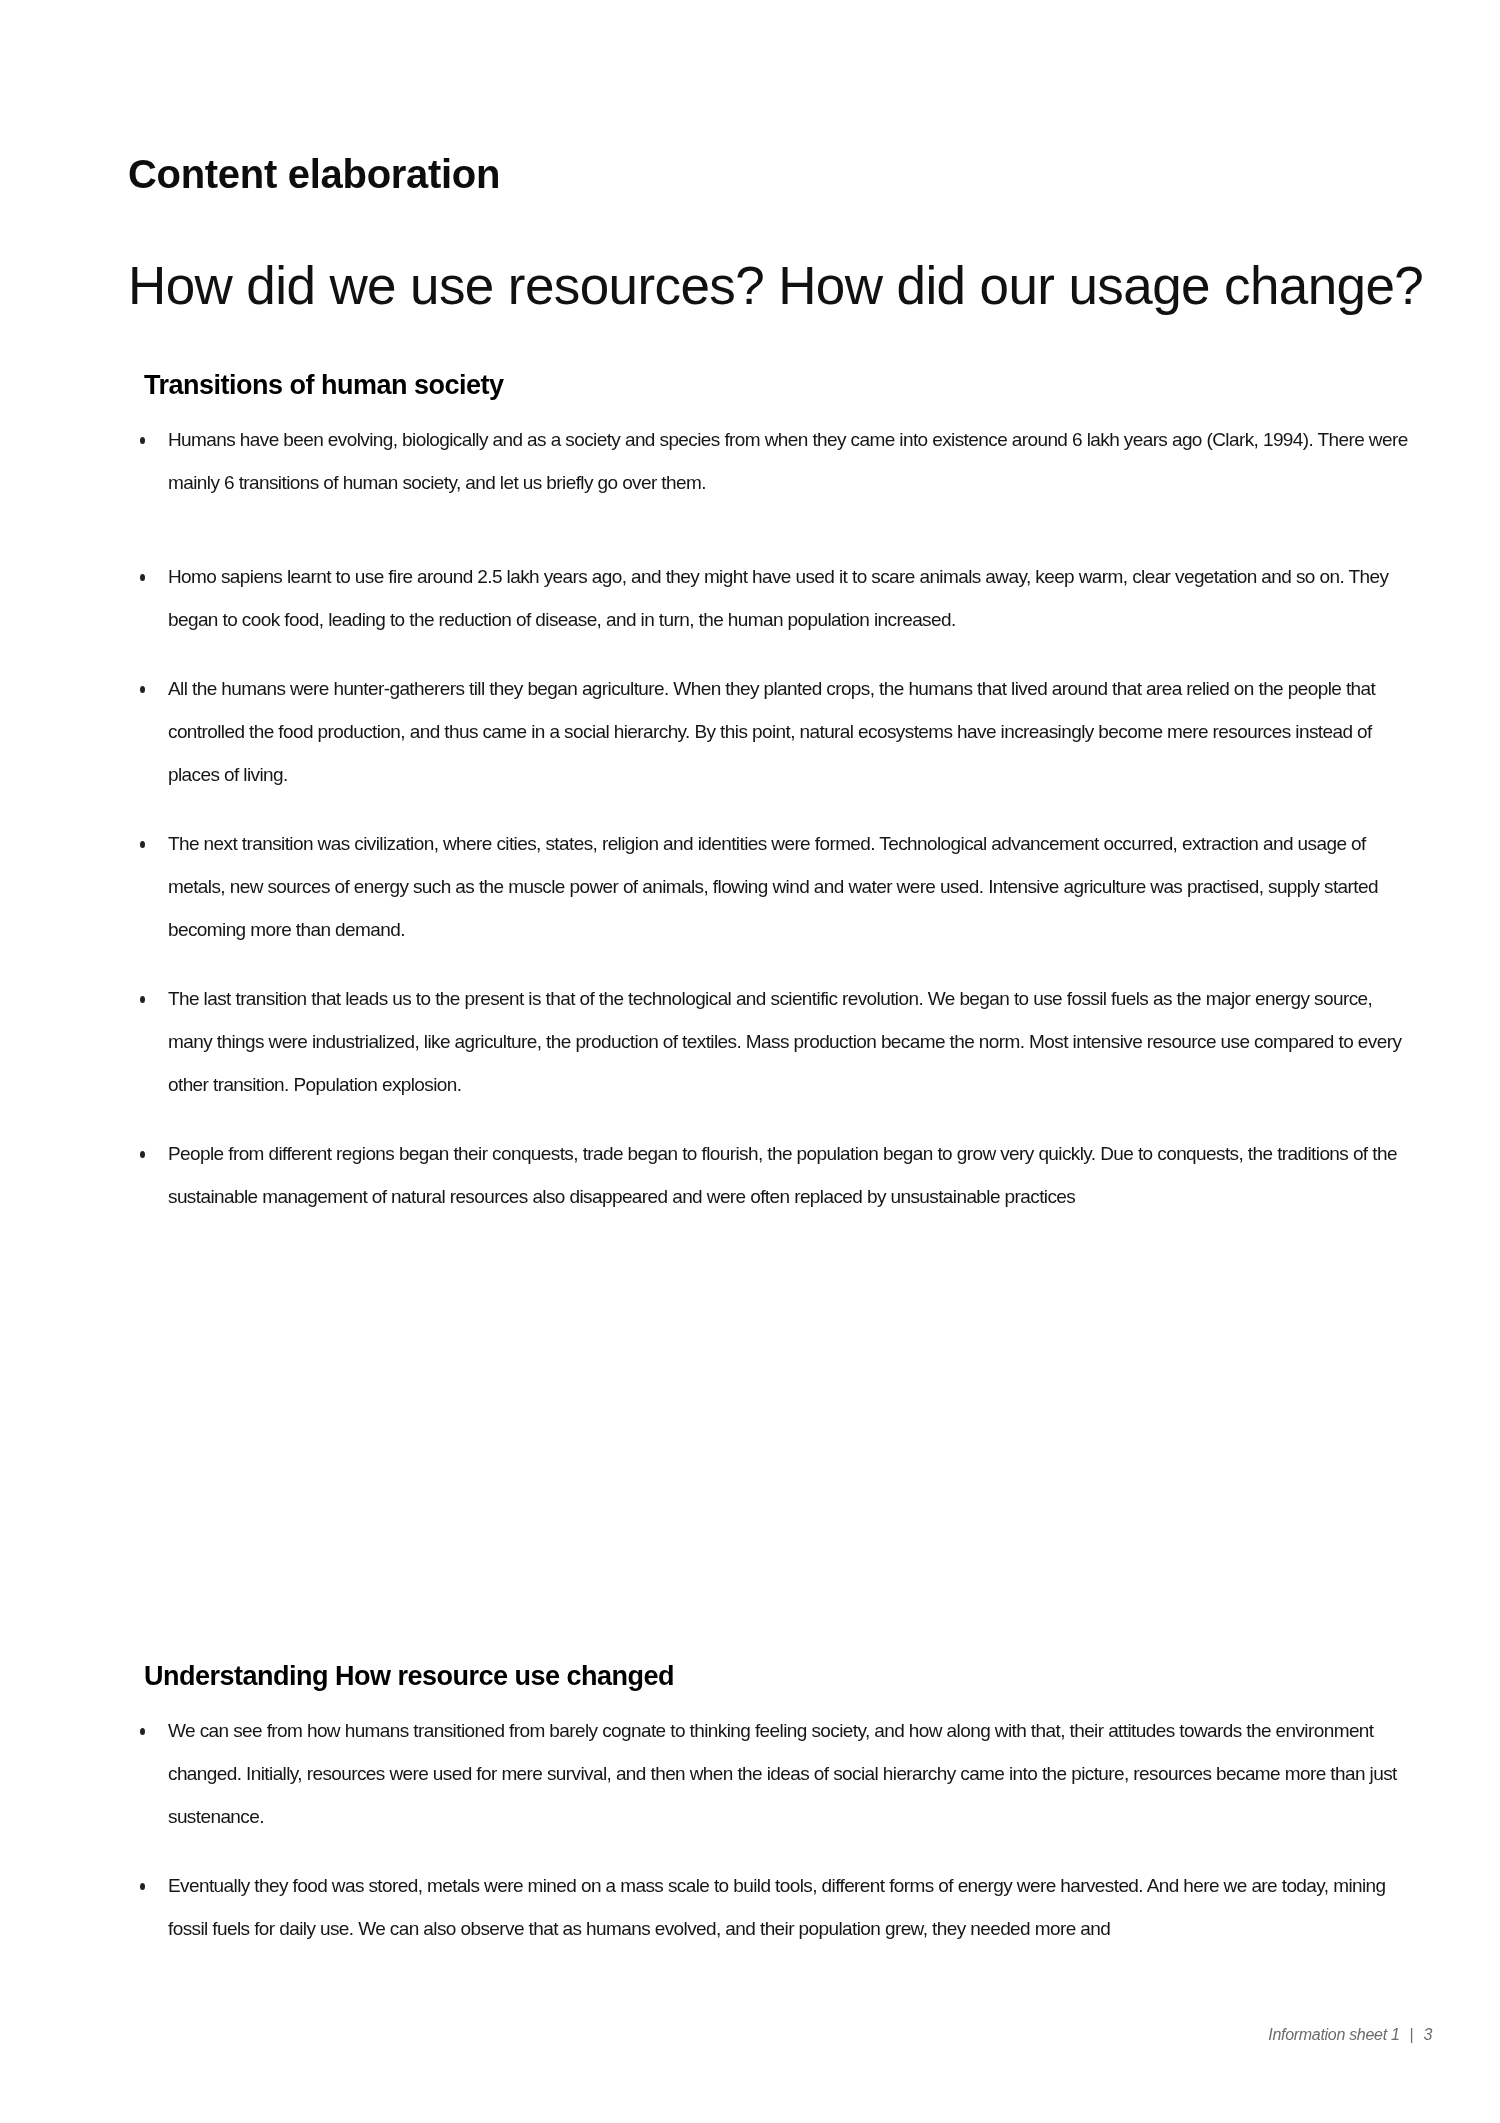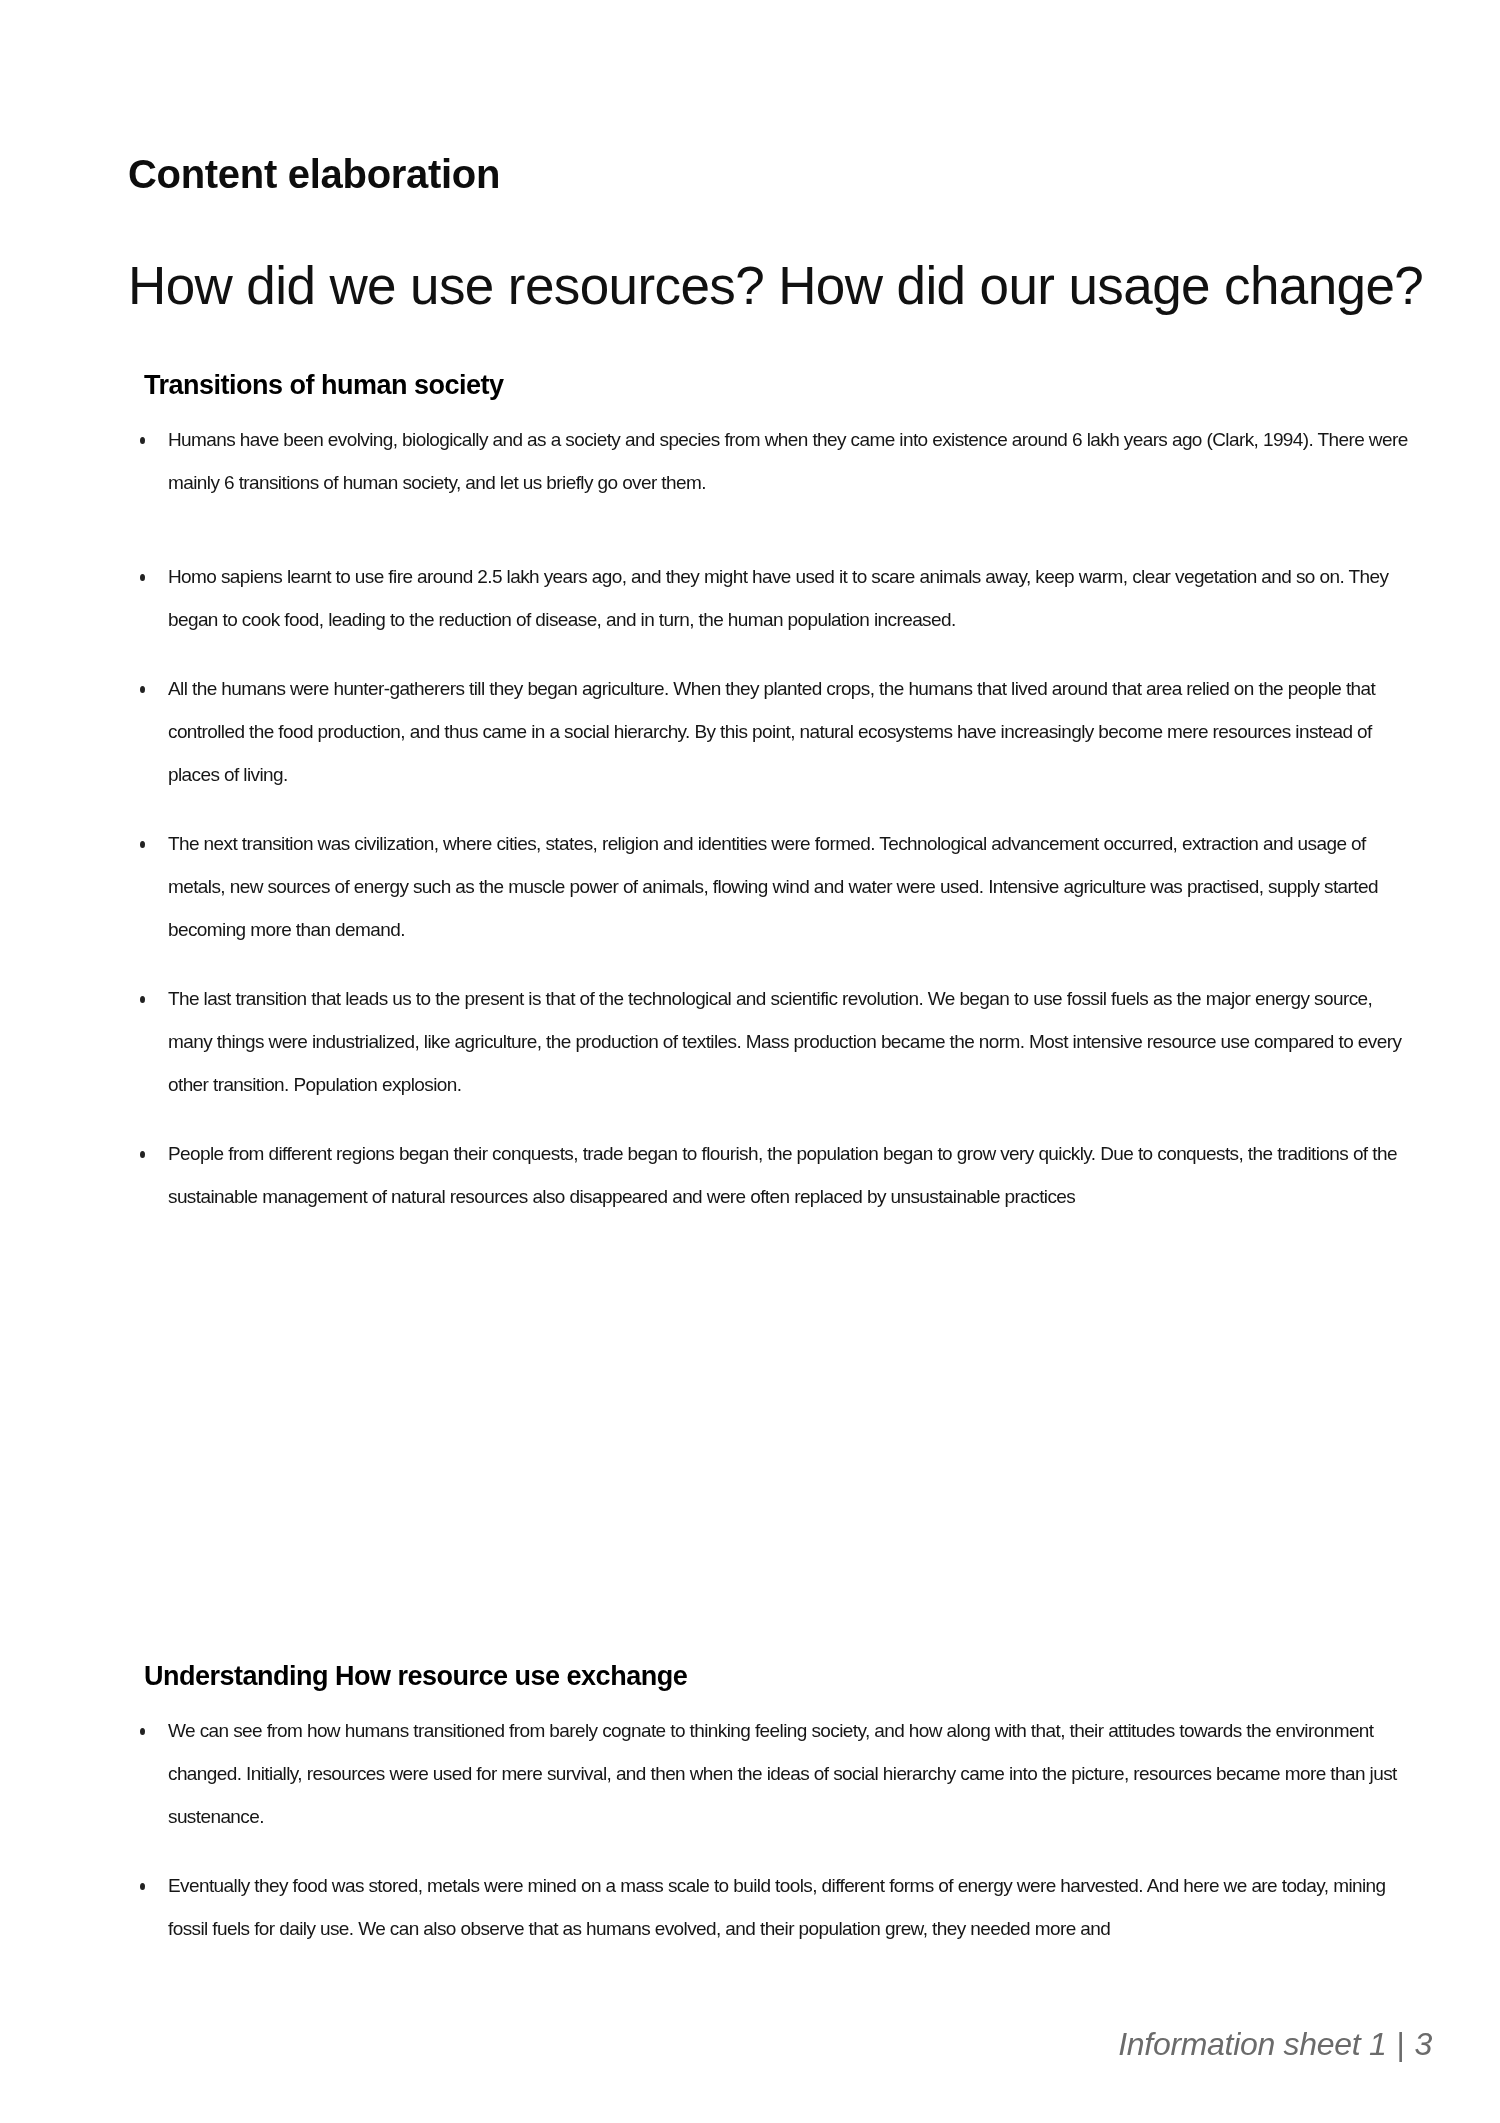--- a/index.html
+++ b/index.html
@@ -80,21 +80,21 @@
     }
     #sec1 { top: 352px; }
     #sec1 ul { margin-top: 4px; }
     #sec1 li.first { margin-bottom: 51px; }
     #sec2 { top: 1643px; }
     #sec2 ul { margin-top: 4px; }
     .footer {
       position: absolute;
       right: 68px;
       top: 2026px;
-      font-size: 32px;
+      font-size: 16px;
       font-style: italic;
       color: #6b6b6b;
       letter-spacing: -0.3px;
     }
     .footer .sep {
       font-style: normal;
       margin: 0 10px;
       color: #6b6b6b;
     }
   </style>
@@ -131,21 +131,21 @@
         <span>The last transition that leads us to the present is that of the technological and scientific revolution. We began to use fossil fuels as the major energy source, many things were industrialized, like agriculture, the production of textiles. Mass production became the norm. Most intensive resource use compared to every other transition. Population explosion.</span>
       </li>
       <li>
         <span class="bullet-dot"></span>
         <span>People from different regions began their conquests, trade began to flourish, the population began to grow very quickly. Due to conquests, the traditions of the sustainable management of natural resources also disappeared and were often replaced by unsustainable practices</span>
       </li>
     </ul>
   </section>
 
   <section class="section" id="sec2">
-    <h3 class="section-heading">Understanding How resource use exchange</h3>
+    <h3 class="section-heading">Understanding How resource use changed</h3>
     <ul class="bullets">
       <li>
         <span class="bullet-dot"></span>
         <span>We can see from how humans transitioned from barely cognate to thinking feeling society, and how along with that, their attitudes towards the environment changed. Initially, resources were used for mere survival, and then when the ideas of social hierarchy came into the picture, resources became more than just sustenance.</span>
       </li>
       <li>
         <span class="bullet-dot"></span>
         <span>Eventually they food was stored, metals were mined on a mass scale to build tools, different forms of energy were harvested. And here we are today, mining fossil fuels for daily use. We can also observe that as humans evolved, and their population grew, they needed more and</span>
       </li>
     </ul>

